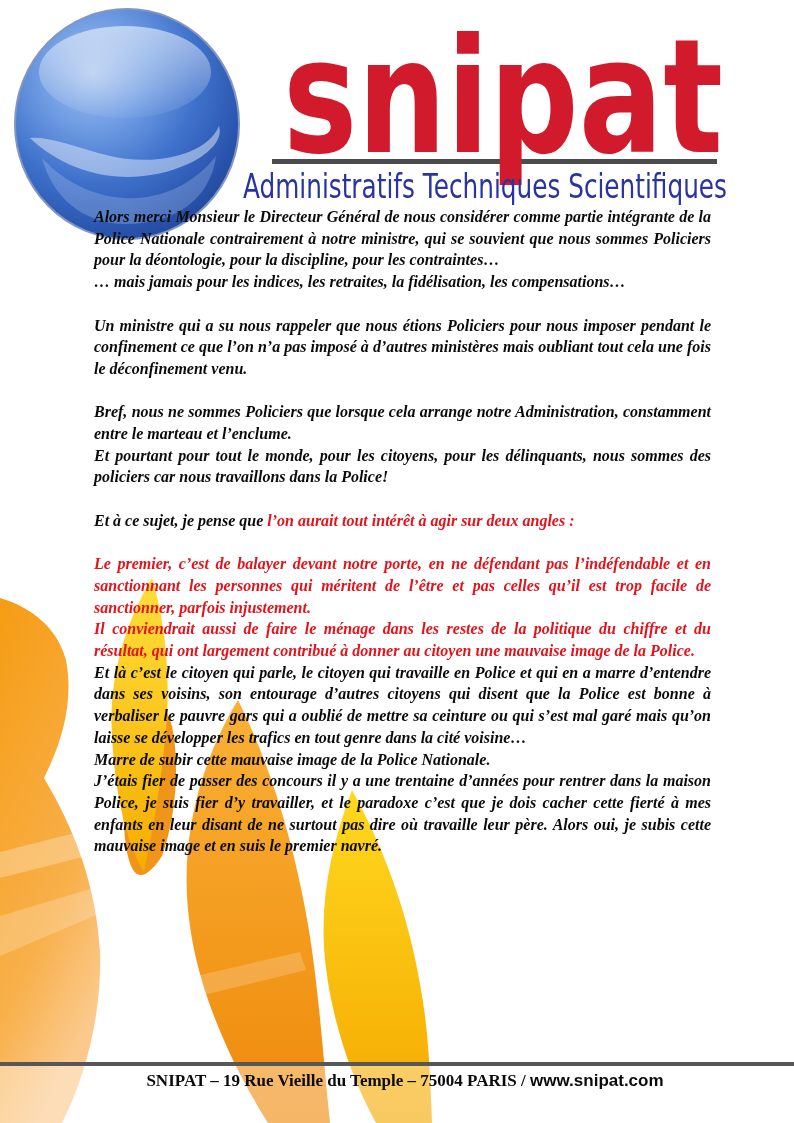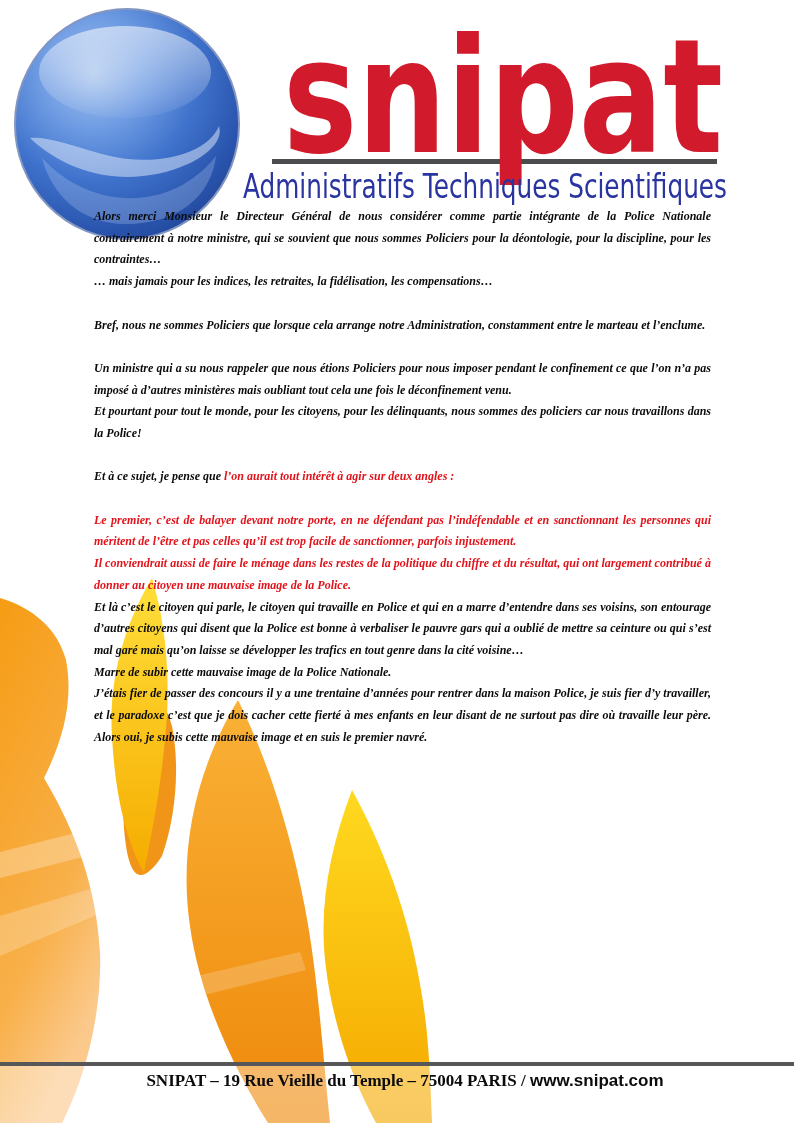--- a/index.html
+++ b/index.html
@@ -31,21 +31,21 @@
     left: 0; top: 556px;
     width: 470px; height: 567px;
     z-index: 0;
   }
   
   .content {
     position: absolute;
     left: 94px; top: 206px;
     width: 617px;
     z-index: 3;
-    font-size: 12px;
+    font-size: 16px;
     line-height: 21.7px;
     font-weight: bold;
     font-style: italic;
     color: #0b0b0d;
     text-align: justify;
   }
   .content p { margin: 0; }
   .content p.gap-top { margin-top: 21.7px; }
   .red { color: #e2131b; }
   .ul {
@@ -142,22 +142,22 @@
     </defs>
     <ellipse cx="115" cy="118" rx="112" ry="115" fill="url(#ballGrad)" stroke="#8396c2" stroke-width="2"></ellipse>
     <ellipse cx="113" cy="66" rx="86" ry="46" fill="url(#hiGrad)"></ellipse>
     <path d="M18,132 C60,172 122,182 176,158 C200,147 211,132 207,120 C194,150 140,162 90,148 C58,139 34,130 18,132 Z" fill="#e6eefb" opacity="0.5"></path>
     <path d="M30,152 C80,206 160,206 204,150 C199,192 164,218 114,218 C70,218 40,190 30,152 Z" fill="#bcd2f2" opacity="0.28"></path>
   </svg>
 
   <div class="content">
     <p>Alors merci Monsieur le Directeur Général de nous considérer comme partie intégrante de la Police Nationale contrairement à notre ministre, qui se souvient que nous sommes Policiers pour la déontologie, pour la discipline, pour les contraintes…</p>
     <p>… mais jamais pour les indices, les retraites, la fidélisation, les compensations…</p>
+    <p class="gap-top">Un ministre qui a su nous rappeler que nous étions Policiers pour nous imposer pendant le confinement ce que l’on n’a pas imposé à d’autres ministères mais oubliant tout cela une fois le déconfinement venu.</p>
     <p class="gap-top">Bref, nous ne sommes Policiers que lorsque cela arrange notre Administration, constamment entre le marteau et l’enclume.</p>
-    <p class="gap-top">Un ministre qui a su nous rappeler que nous étions Policiers pour nous imposer pendant le confinement ce que l’on n’a pas imposé à d’autres ministères mais oubliant tout cela une fois le déconfinement venu.</p>
     <p>Et pourtant pour tout le monde, pour les citoyens, pour les délinquants, nous sommes des policiers car nous travaillons dans la Police!</p>
     <p class="gap-top"><span>Et à ce sujet, je pense que </span><span class="red">l’on aurait tout intérêt à agir sur deux angles :</span></p>
     <p class="gap-top red">Le premier, c’est de balayer devant notre porte, en ne défendant pas l’indéfendable et en sanctionnant les personnes qui méritent de l’être et pas celles qu’il est trop facile de sanctionner, parfois injustement.</p>
     <p class="red">Il conviendrait aussi de faire le ménage dans les restes de la politique du chiffre et du résultat, qui ont largement contribué à donner au citoyen une mauvaise image de la Police.</p>
     <p>Et là c’est le citoyen qui parle, le citoyen qui travaille en Police et qui en a marre d’entendre dans ses voisins, son entourage d’autres citoyens qui disent que la Police est bonne à verbaliser le pauvre gars qui a oublié de mettre sa ceinture ou qui s’est mal garé mais qu’on laisse se développer les trafics en tout genre dans la cité voisine…</p>
     <p>Marre de subir cette mauvaise image de la Police Nationale.</p>
     <p>J’étais fier de passer des concours il y a une trentaine d’années pour rentrer dans la maison Police, je suis fier d’y travailler, et le paradoxe c’est que je dois cacher cette fierté à mes enfants en leur disant de ne surtout pas dire où travaille leur père. Alors oui, je subis cette mauvaise image et en suis le premier navré.</p>
   </div>
 
   <div class="footer-rule"></div>

